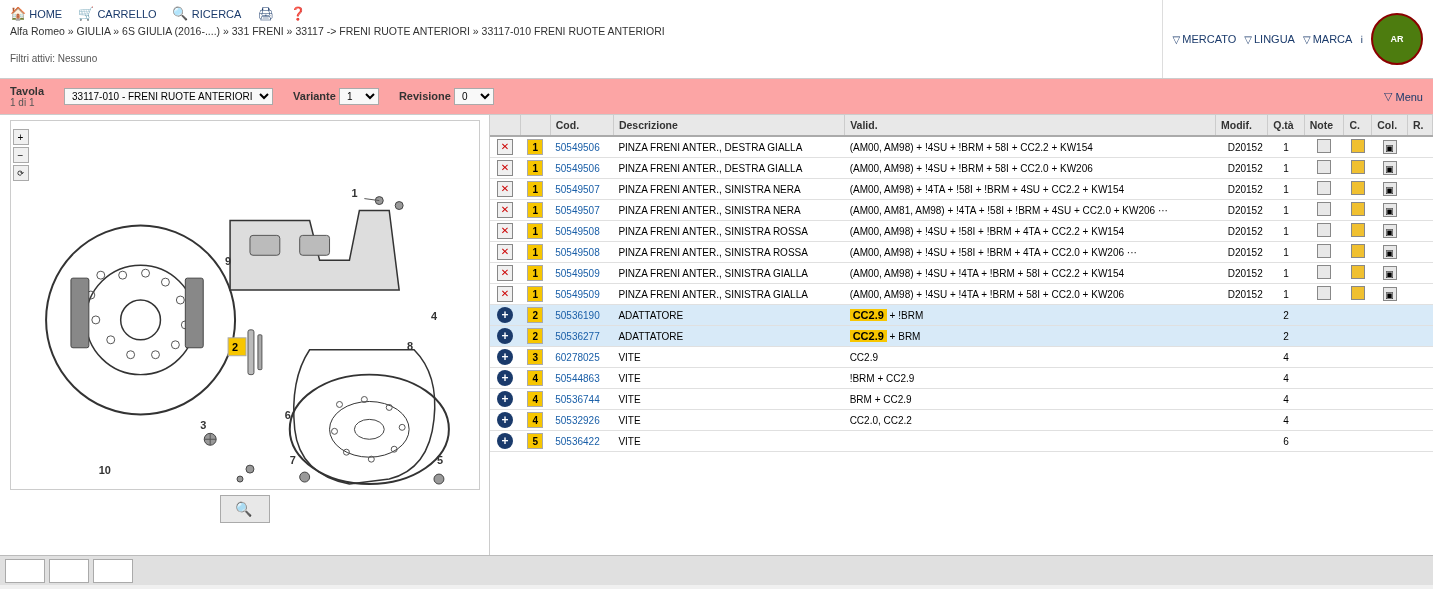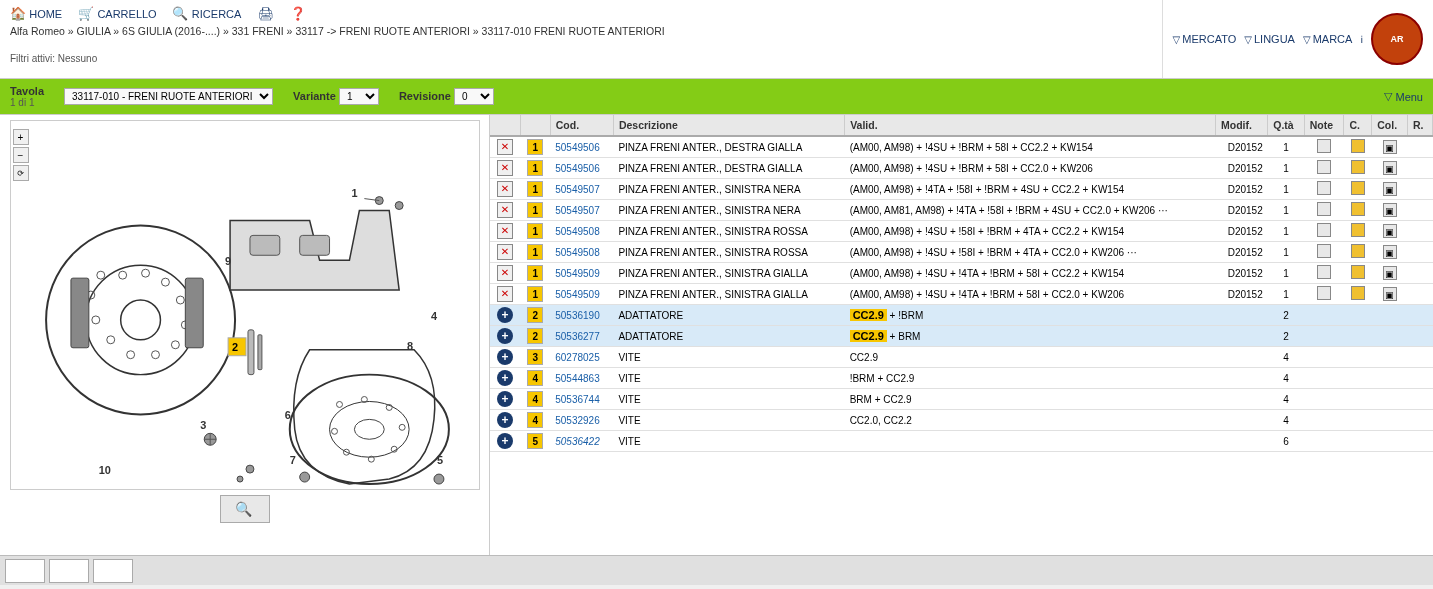--- a/index.html
+++ b/index.html
@@ -79,33 +79,33 @@
       font-size: 10px;
       cursor: pointer;
       display: flex;
       align-items: center;
       gap: 2px;
     }
     .alfa-logo {
       width: 52px;
       height: 52px;
       border-radius: 50%;
-      background: #c2410c;
+      background: #4d7c0f;
       display: flex;
       align-items: center;
       justify-content: center;
       color: #fff;
       font-weight: bold;
       font-size: 9px;
       border: 2px solid #8b0000;
     }
 
     
     .toolbar-row {
-      background: #84cc16;
+      background: #fca5a5;
       border-bottom: 1px solid #ccc;
       padding: 6px 10px;
       display: flex;
       align-items: center;
       gap: 20px;
     }
     .toolbar-label { font-size: 11px; color: #333; font-weight: bold; }
     .toolbar-value { font-size: 10px; color: #555; }
     .select-control {
       border: 1px solid #aaa;
@@ -631,21 +631,21 @@
             <td class="modif-cell"></td>
             <td class="qty-cell">4</td>
             <td class="note-cell"></td>
             <td class="icon-cell"></td>
             <td class="icon-cell"></td>
             <td class="icon-cell"></td>
           </tr>
           <tr>
             <td class="cart-icon-cell"><span style="display: inline-block; width: 16px; height: 16px; background: rgb(26, 58, 107); color: rgb(255, 255, 255); border-radius: 50%; text-align: center; line-height: 16px; font-size: 12px; font-weight: bold; cursor: pointer;">+</span></td>
             <td style="text-align: center;"><span class="num-badge">5</span></td>
-            <td style="color: rgb(26, 95, 168); cursor: pointer; font-style: italic;">50536422</td>
+            <td style="color: rgb(26, 95, 168); cursor: pointer;">50536422</td>
             <td>VITE</td>
             <td style="max-width: 320px; overflow: hidden; text-overflow: ellipsis;"></td>
             <td class="modif-cell"></td>
             <td class="qty-cell">6</td>
             <td class="note-cell"></td>
             <td class="icon-cell"></td>
             <td class="icon-cell"></td>
             <td class="icon-cell"></td>
           </tr>
         </tbody>

